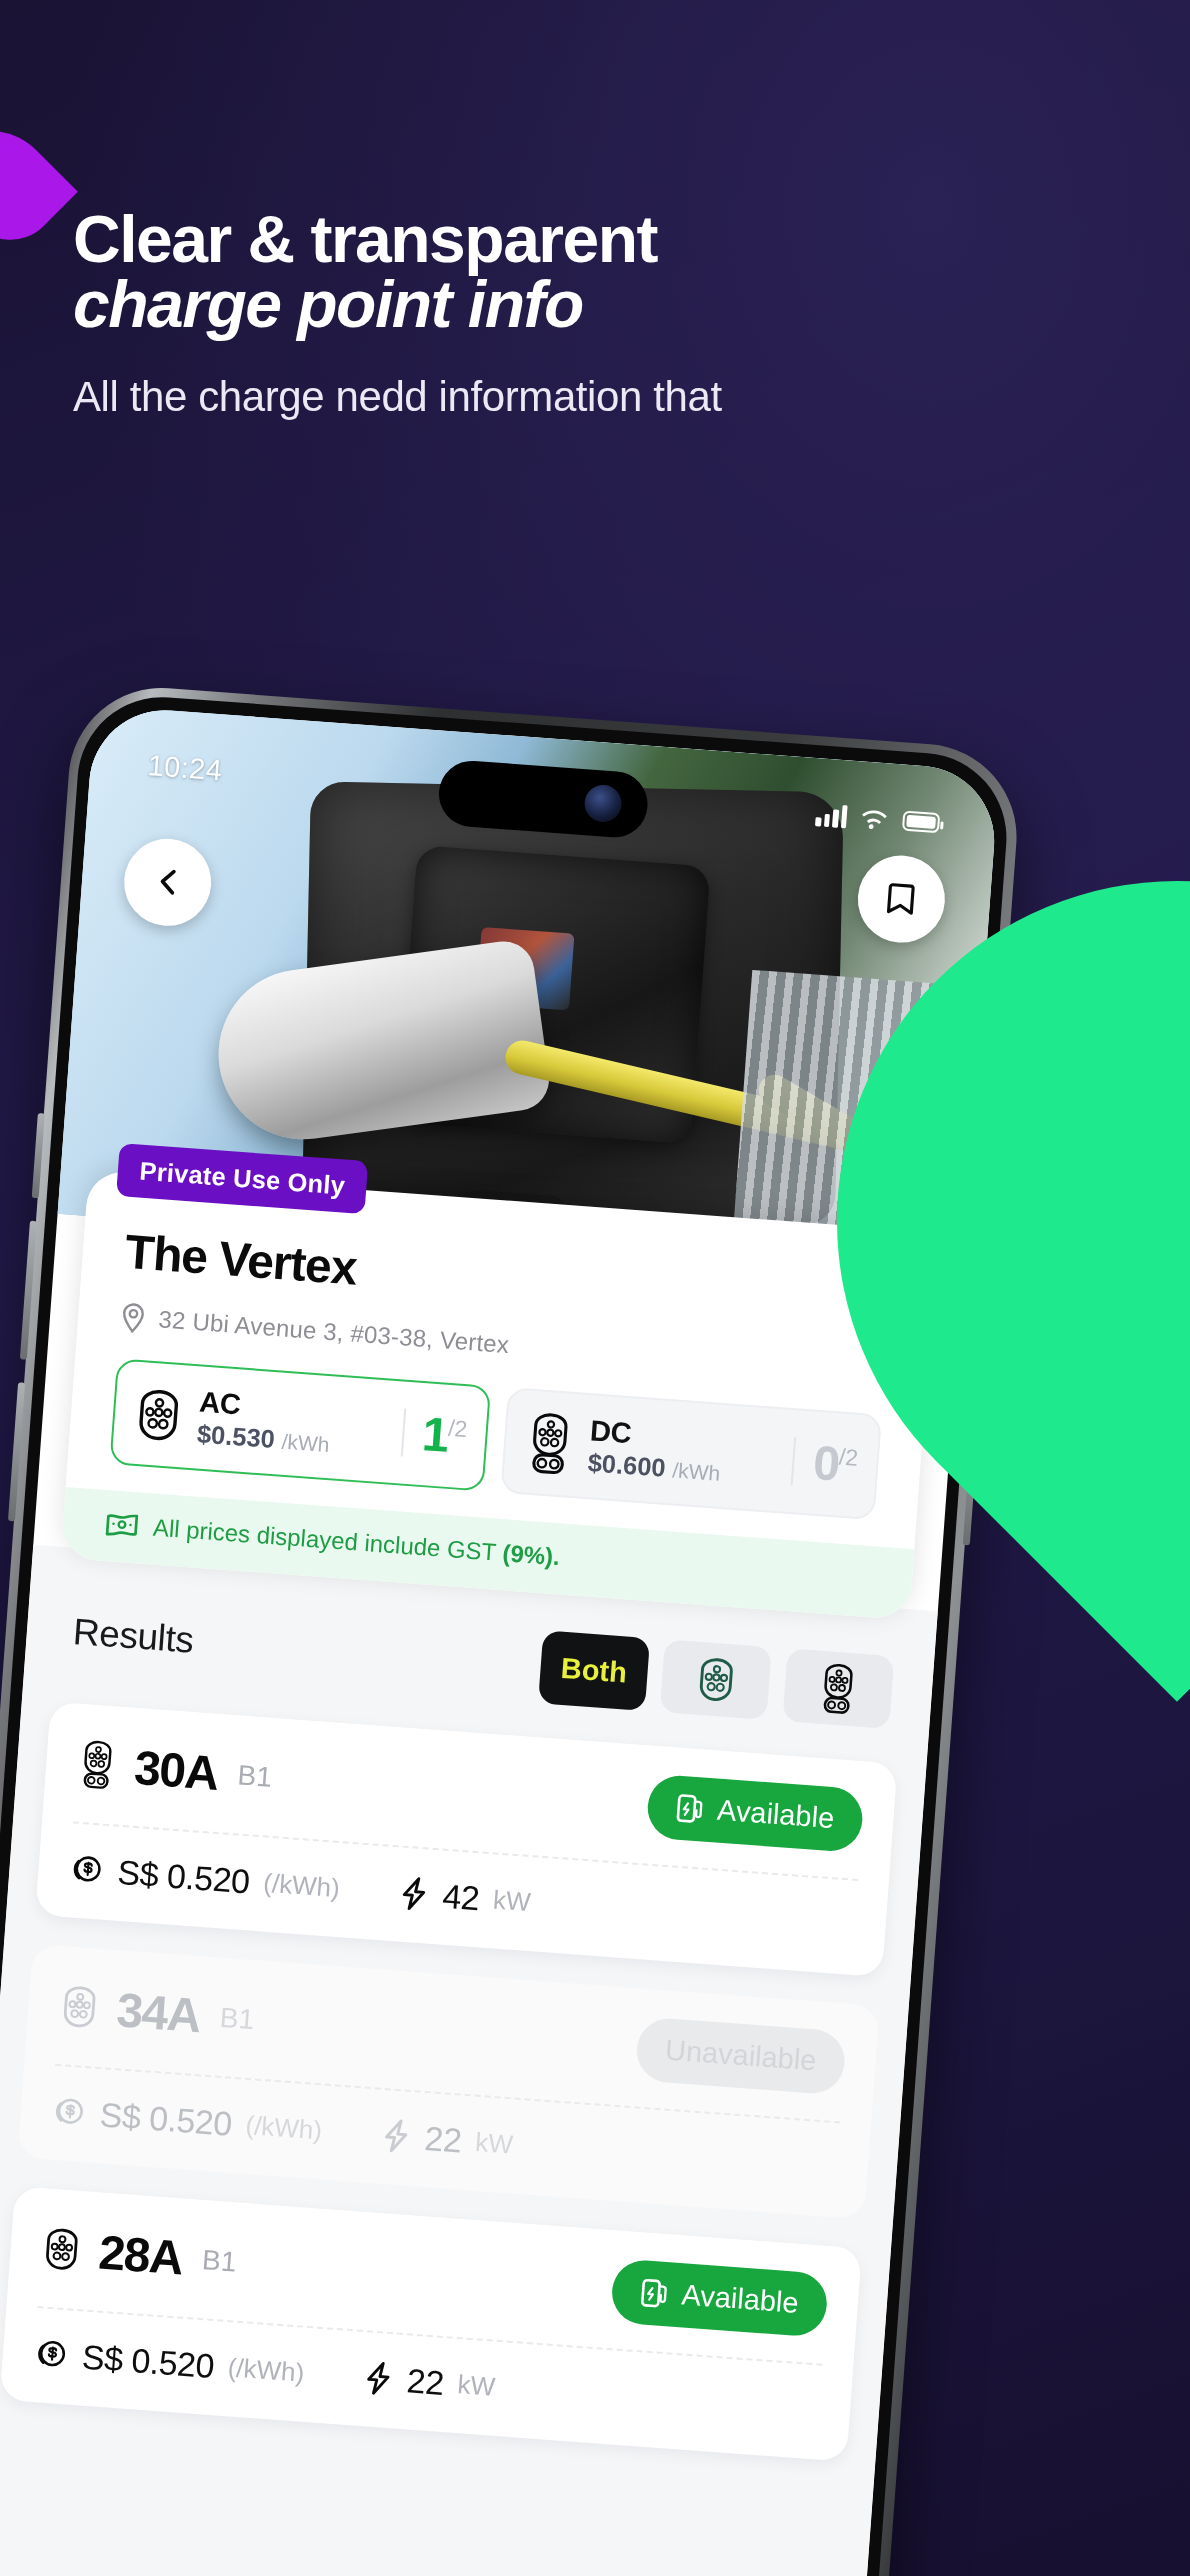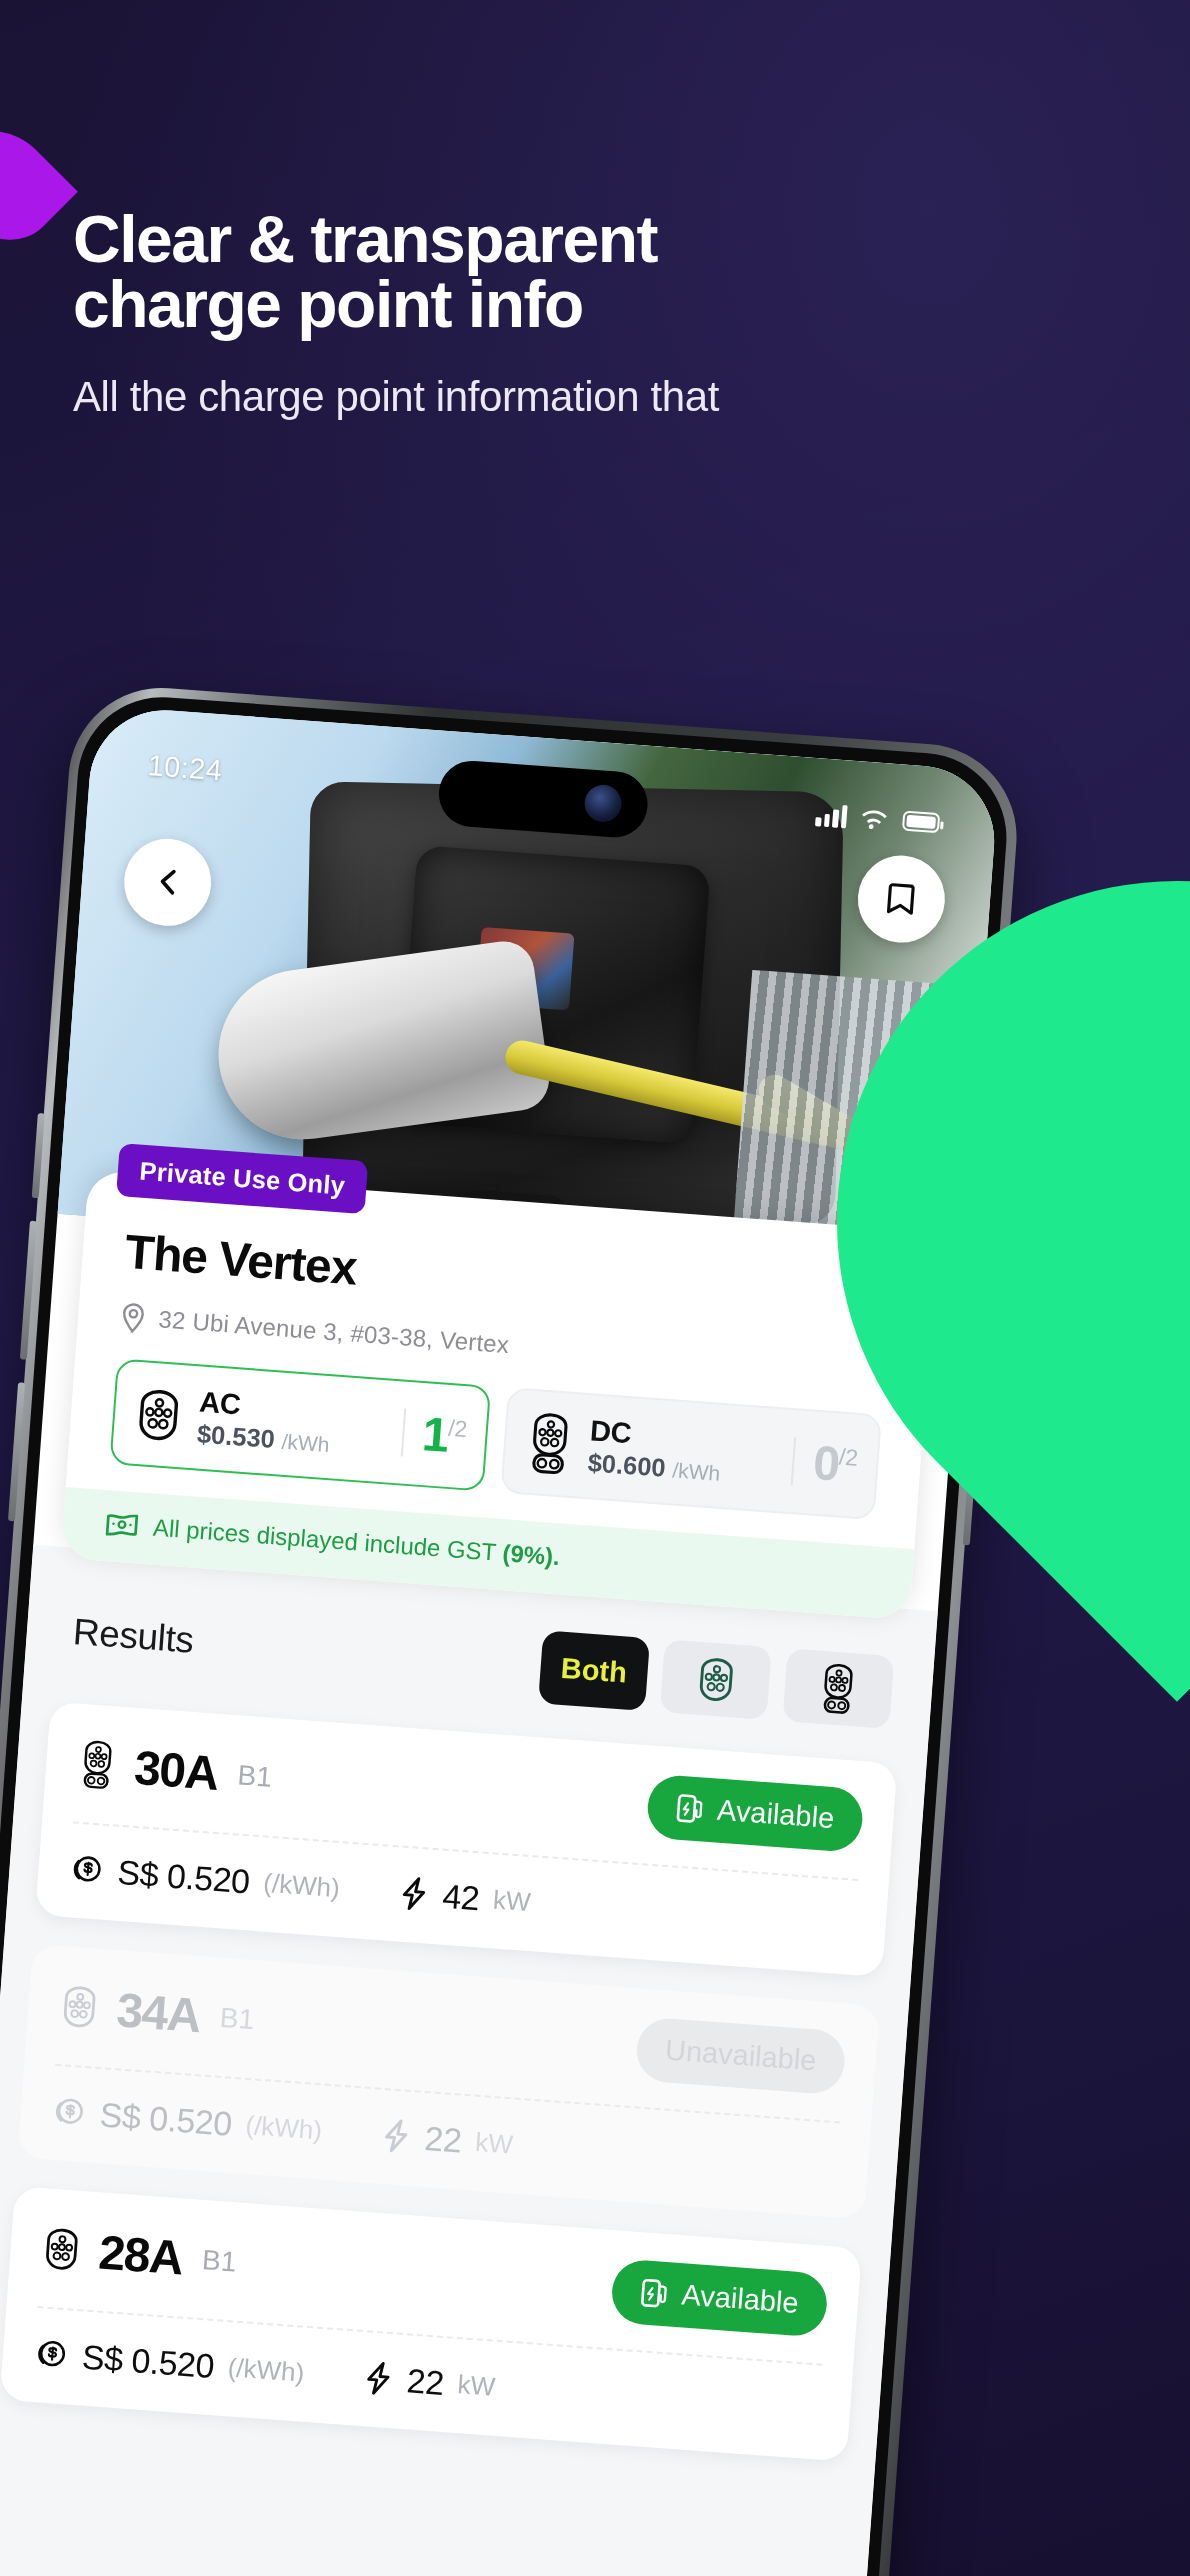--- a/index.html
+++ b/index.html
@@ -44,21 +44,21 @@
   .headline {
     position:absolute;
     left:73px; top:207px;
     width:773px;
     color:#ffffff;
     font-weight:800;
     font-size:66px;
     line-height:0.98;
     letter-spacing:-1.5px;
   }
-  .headline .l2 { display:block; }
+  .headline .l2 { display:block;font-style:italic; }
   .subhead {
     position:absolute;
     left:73px; top:371px;
     width:780px;
     color:#ece9f5;
     font-weight:300;
     font-size:42px;
     line-height:1.22;
     letter-spacing:-0.4px;
   }
@@ -329,21 +329,21 @@
 <body>
 
 <div class="bg"></div>
 <div class="blob-purple"></div>
 
 <h1 class="headline">
   <span>Clear &amp; transparent</span>
   <span class="l2">charge point info</span>
 </h1>
 <p class="subhead">
-  <span>All the charge point information that</span><br>
+  <span>All the charge nedd information that</span><br>
 </p>
 
 <div class="phone-wrap">
   <div class="phone-outer">
     <div class="btn-power"></div>
     <div class="btn-vol-a"></div>
     <div class="btn-vol-b"></div>
     <div class="btn-vol-c"></div>
     <div class="phone-inner">
       <div class="screen">

